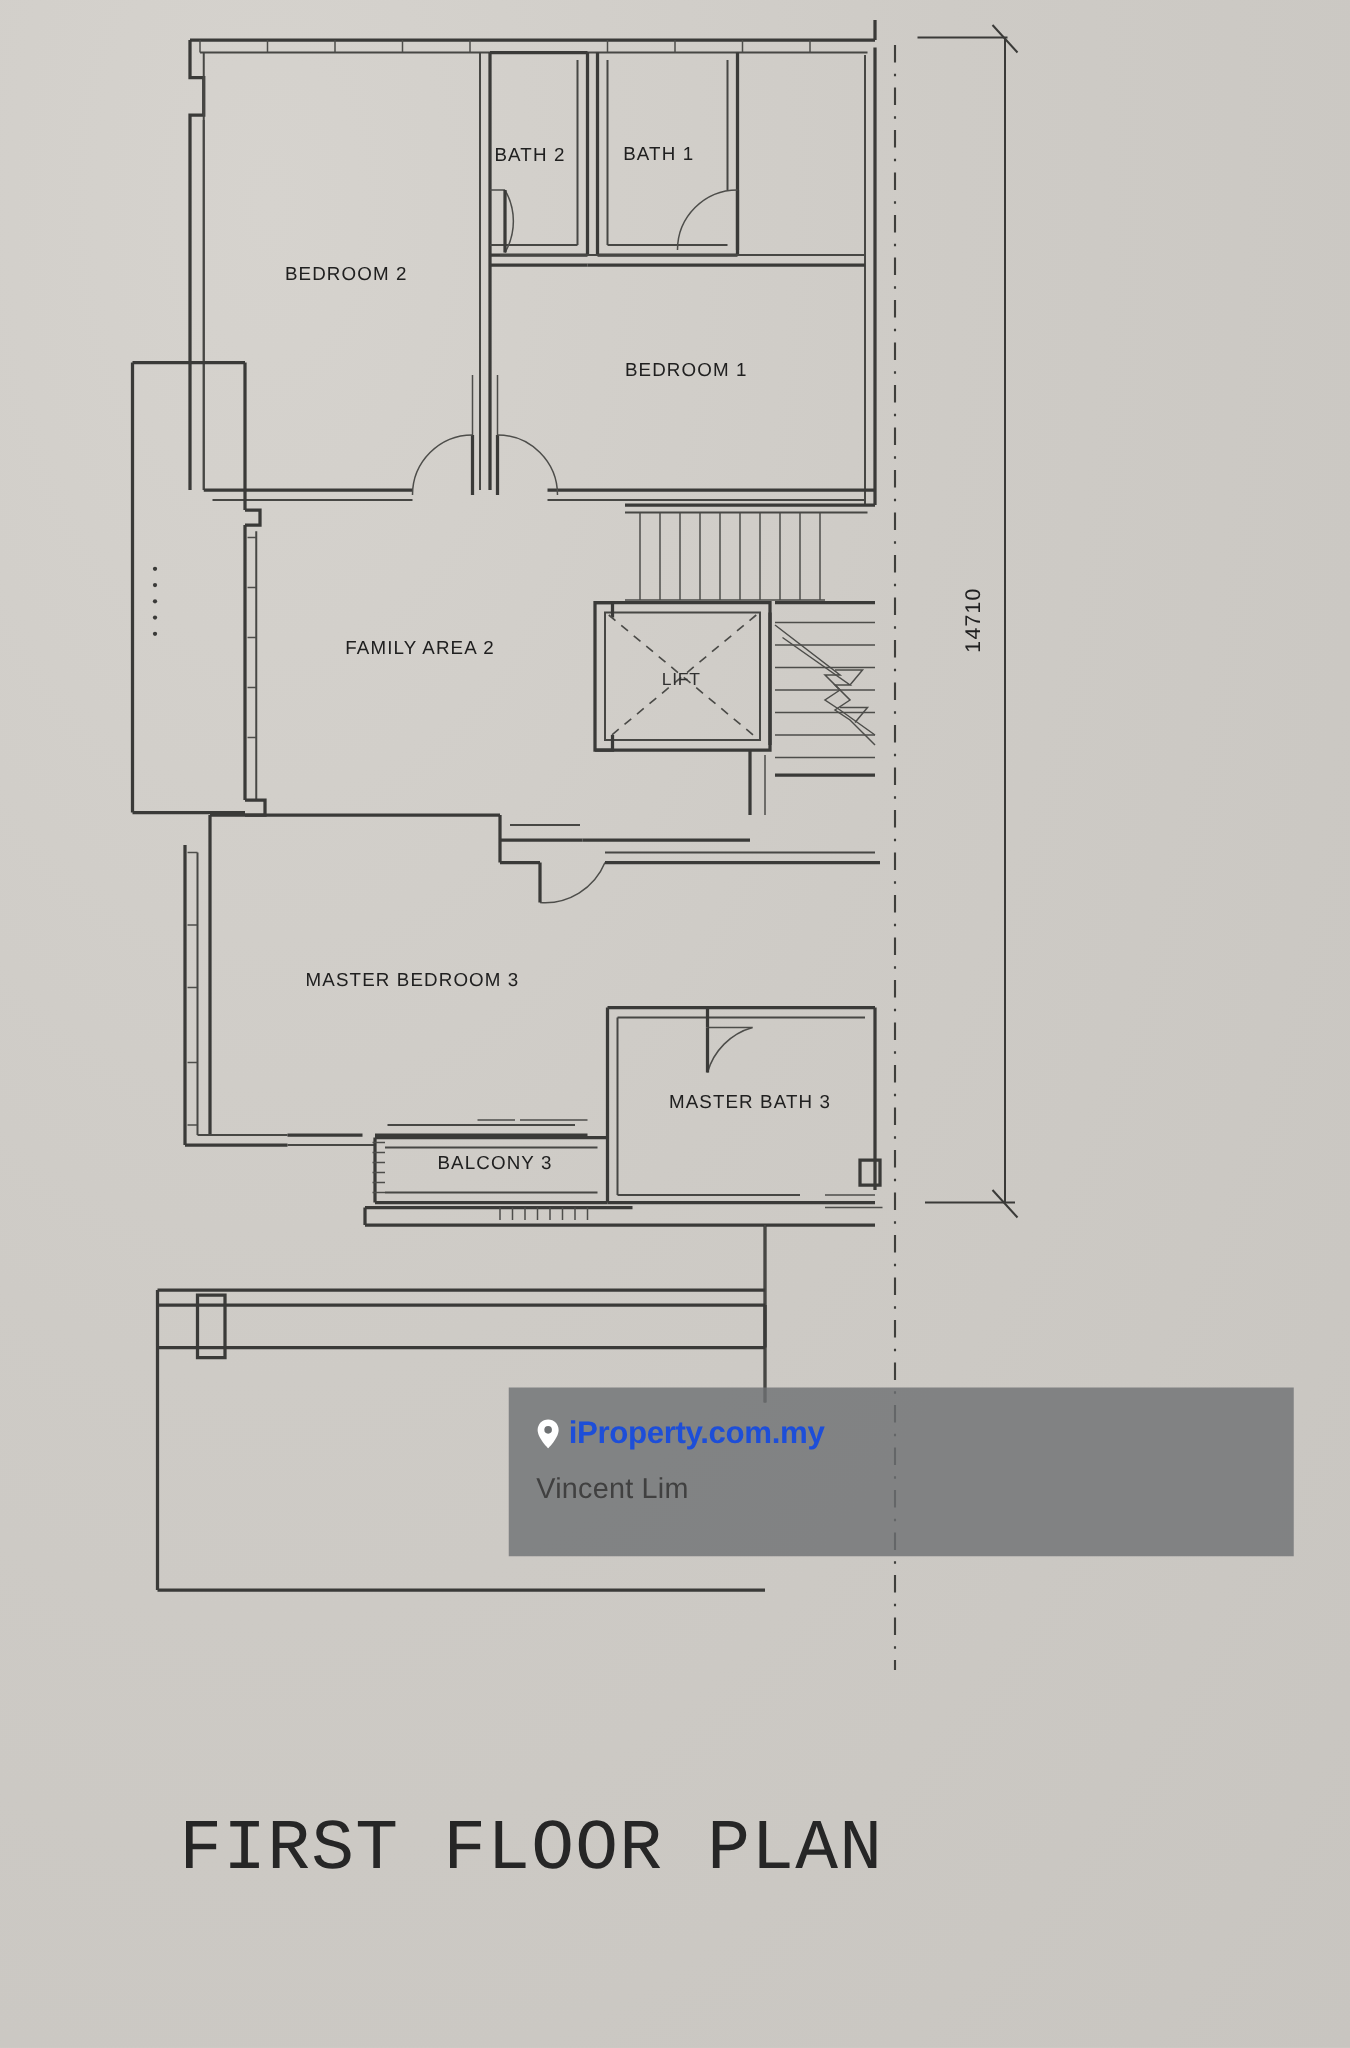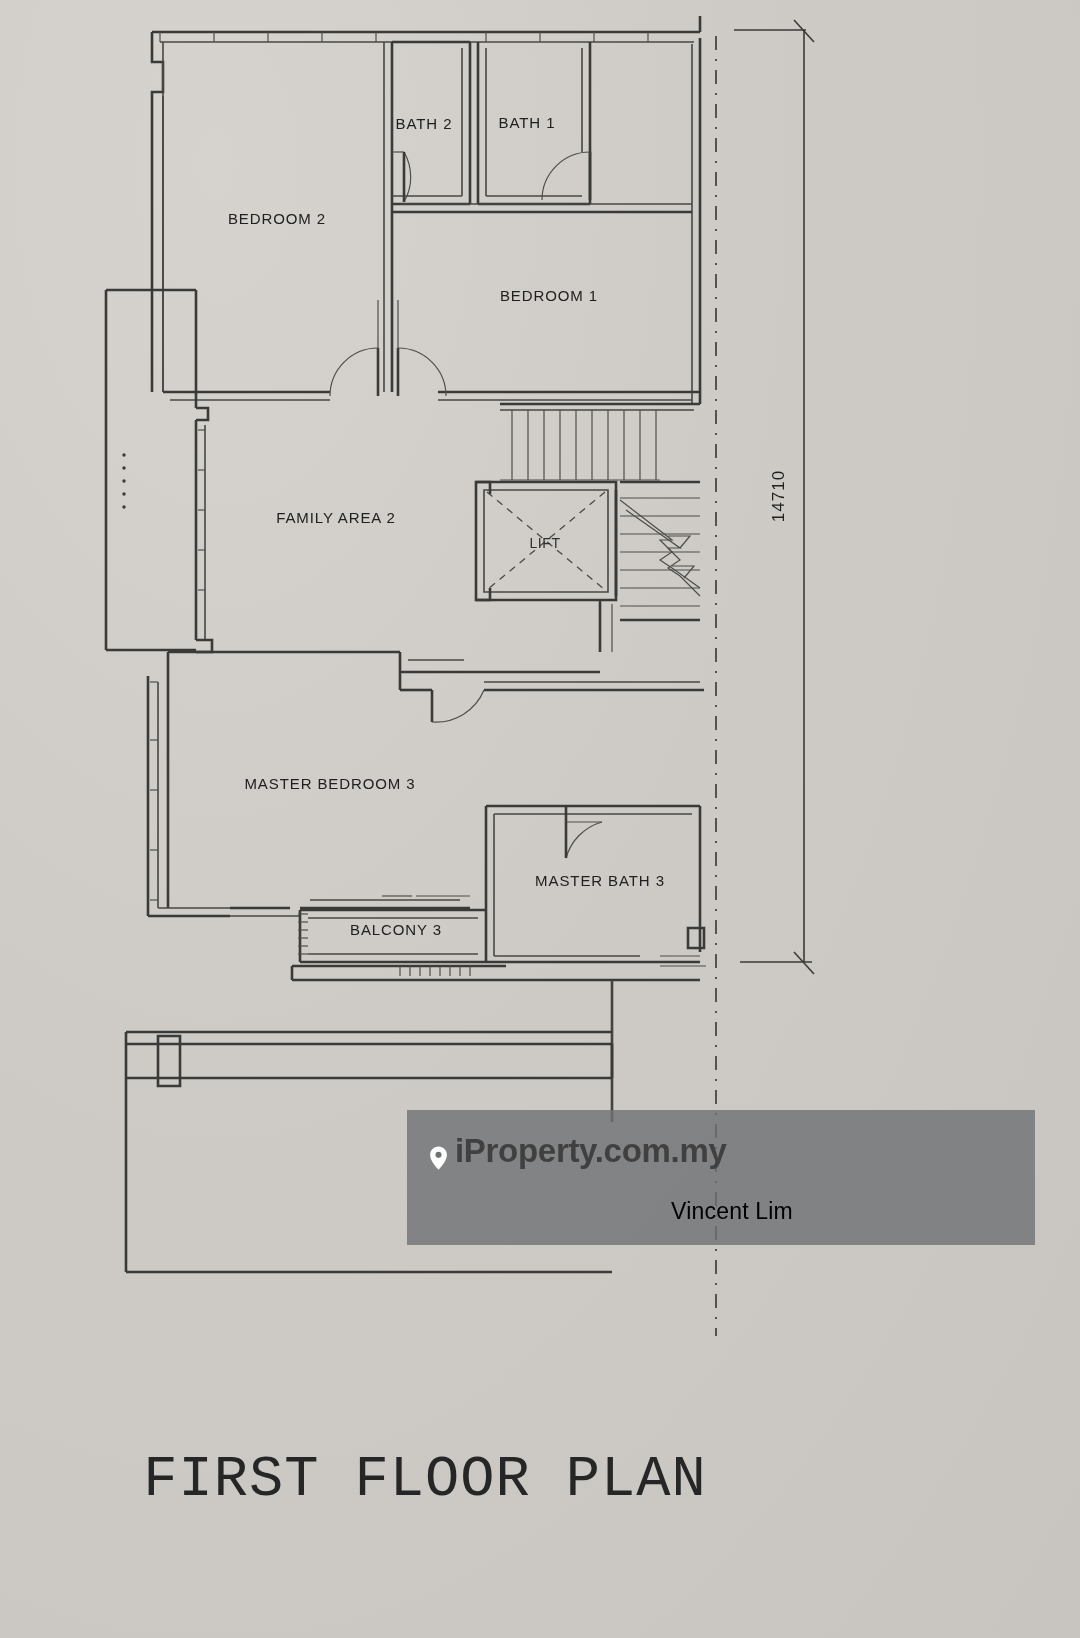--- a/index.html
+++ b/index.html
@@ -19,31 +19,30 @@
   #plan{position:absolute;left:0;top:0;width:1080px;height:1638px;}
   .wm{
     position:absolute;
     left:407px;top:1110px;
     width:628px;height:135px;
     background:rgba(110,113,115,0.80);
     box-sizing:border-box;
     padding:22px 0 0 22px;
   }
   .wm-brand{
-    display:flex;align-items:flex-end;gap:7px;
-    color:#404040;font-size:33px;font-weight:bold;
+    display:flex;align-items:center;gap:7px;
+    color:#1d4ed8;font-size:25px;font-weight:bold;
     letter-spacing:-0.3px;
     font-family:"Liberation Sans", sans-serif;
   }
   .wm-pin{display:block;width:19px;height:24px;flex:0 0 auto;}
   .wm-agent{
-    margin-top:28px;color:#000000;font-size:23px;font-weight:400;
+    margin-top:16px;color:#404040;font-size:23px;font-weight:400;
     letter-spacing:0.2px;
     font-family:"Liberation Sans", sans-serif;
-    text-align:center;
   }
   .title{
     position:absolute;left:0;top:1448px;width:1080px;
     text-align:center;
     color:#262626;
     font-size:57px;
     letter-spacing:1px;
     font-family:Liberation Mono, monospace;
     font-weight:400;
   }

